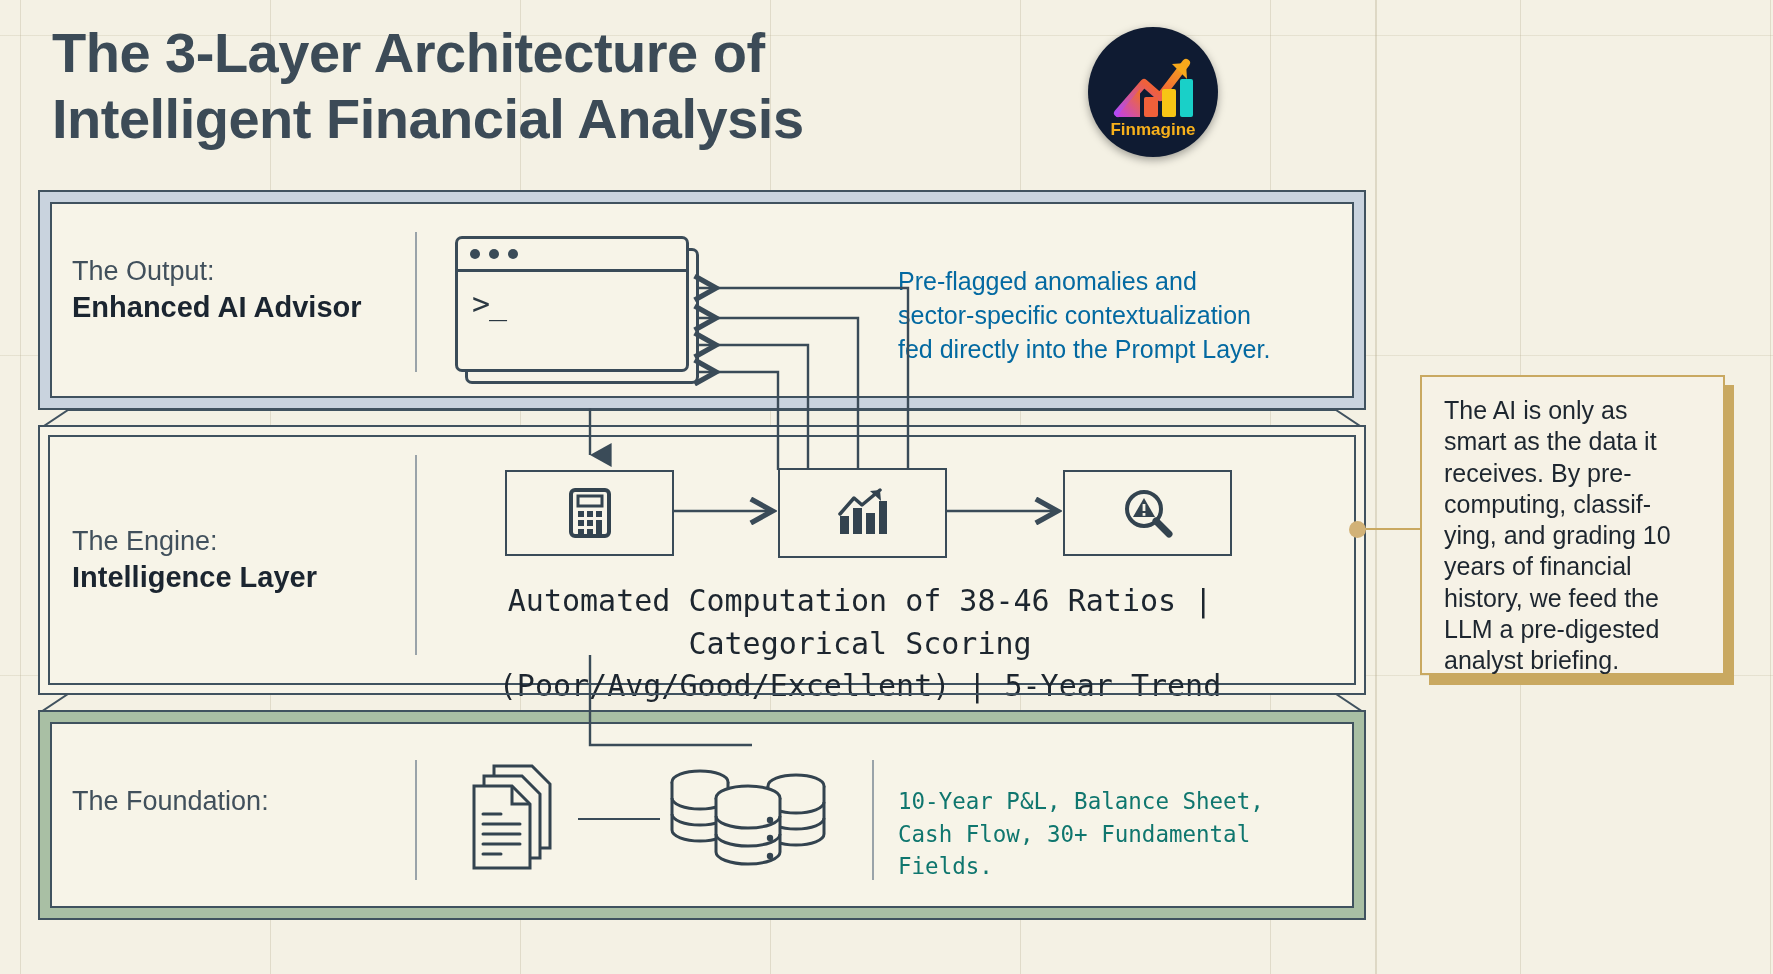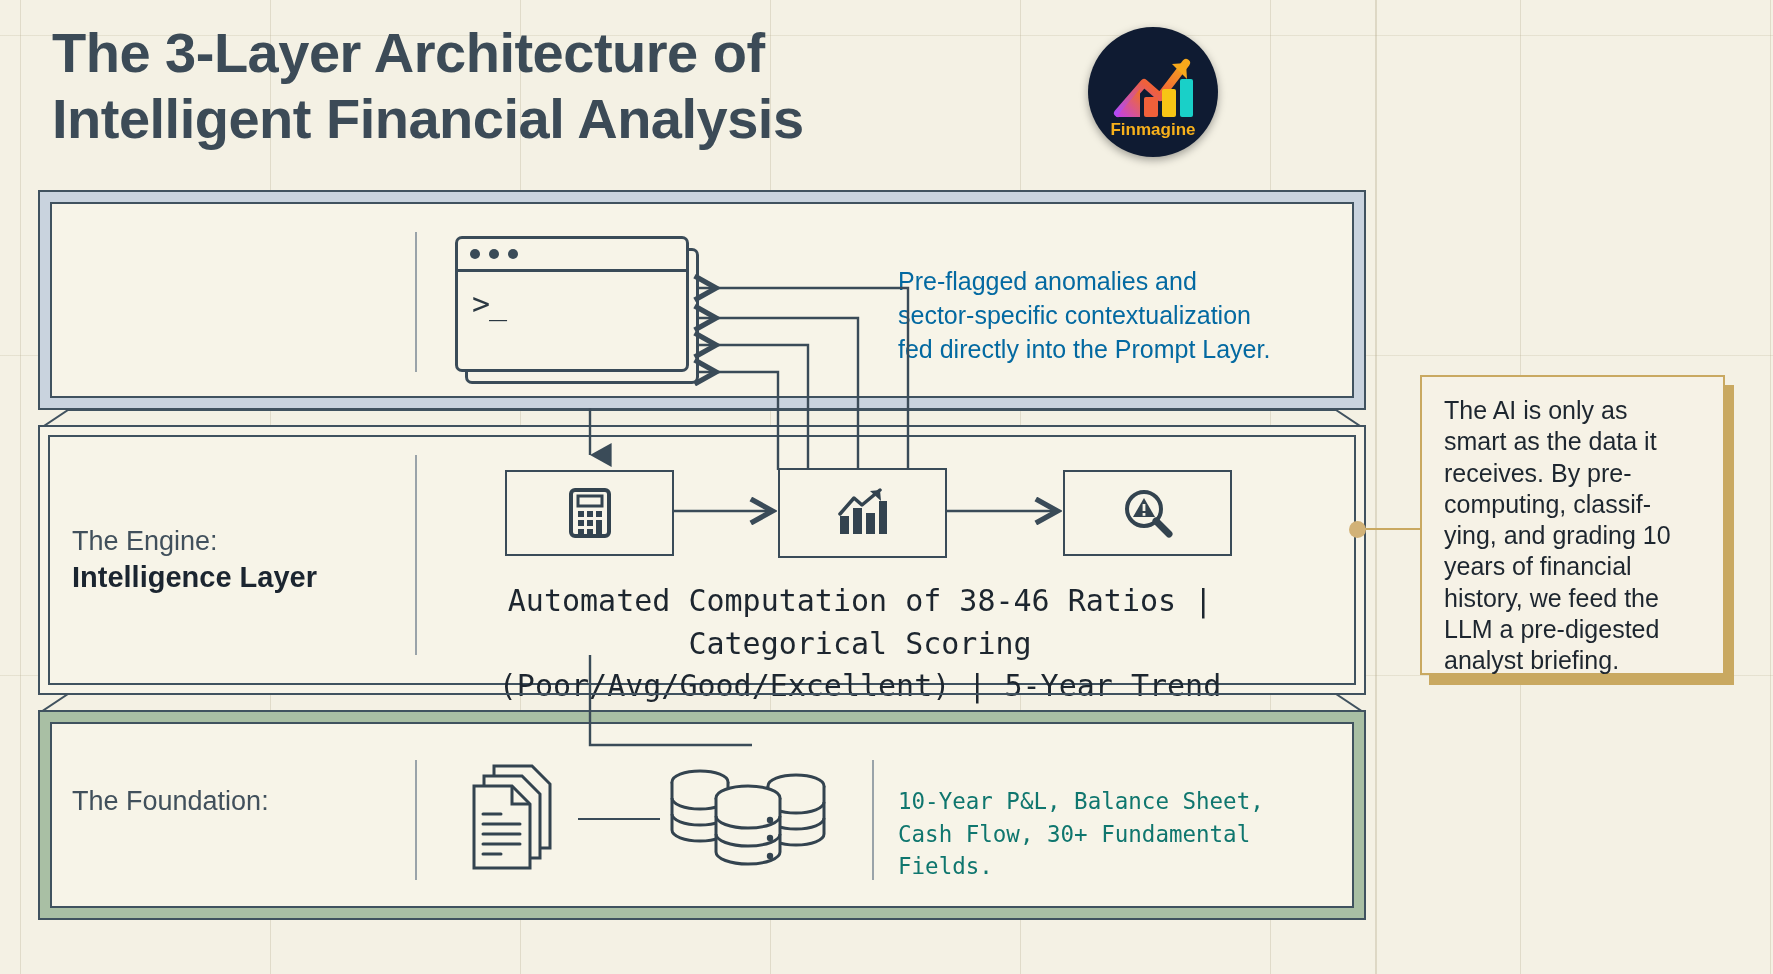--- a/index.html
+++ b/index.html
@@ -142,20 +142,22 @@
     <rect x="62" y="50" width="14" height="28" rx="2" fill="#f7c515"></rect>
     <rect x="80" y="40" width="13" height="38" rx="2" fill="#19d0c8"></rect>
     <text x="53" y="96" text-anchor="middle" font-family="Liberation Sans, sans-serif" font-size="17" font-weight="700" fill="#f7b01b">Finmagine</text>
   </svg>
 </div>
 
 <div class="layer" id="layer-output">
   <div class="inner"></div>
 </div>
 <div class="layer-label" style="top:255px;">
+  <div class="l1">The Output:</div>
+  <div class="l2">Enhanced AI Advisor</div>
 </div>
 <div class="vdiv" style="left:415px;top:232px;height:140px;"></div>
 
 <div id="terminal">
   <div id="term-shadow"></div>
   <div id="term-main">
     <div id="term-bar">
       <i></i>
       <i></i>
       <i></i>

